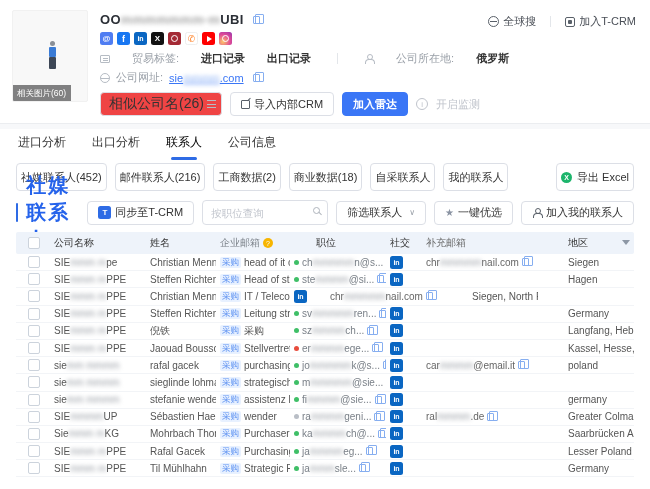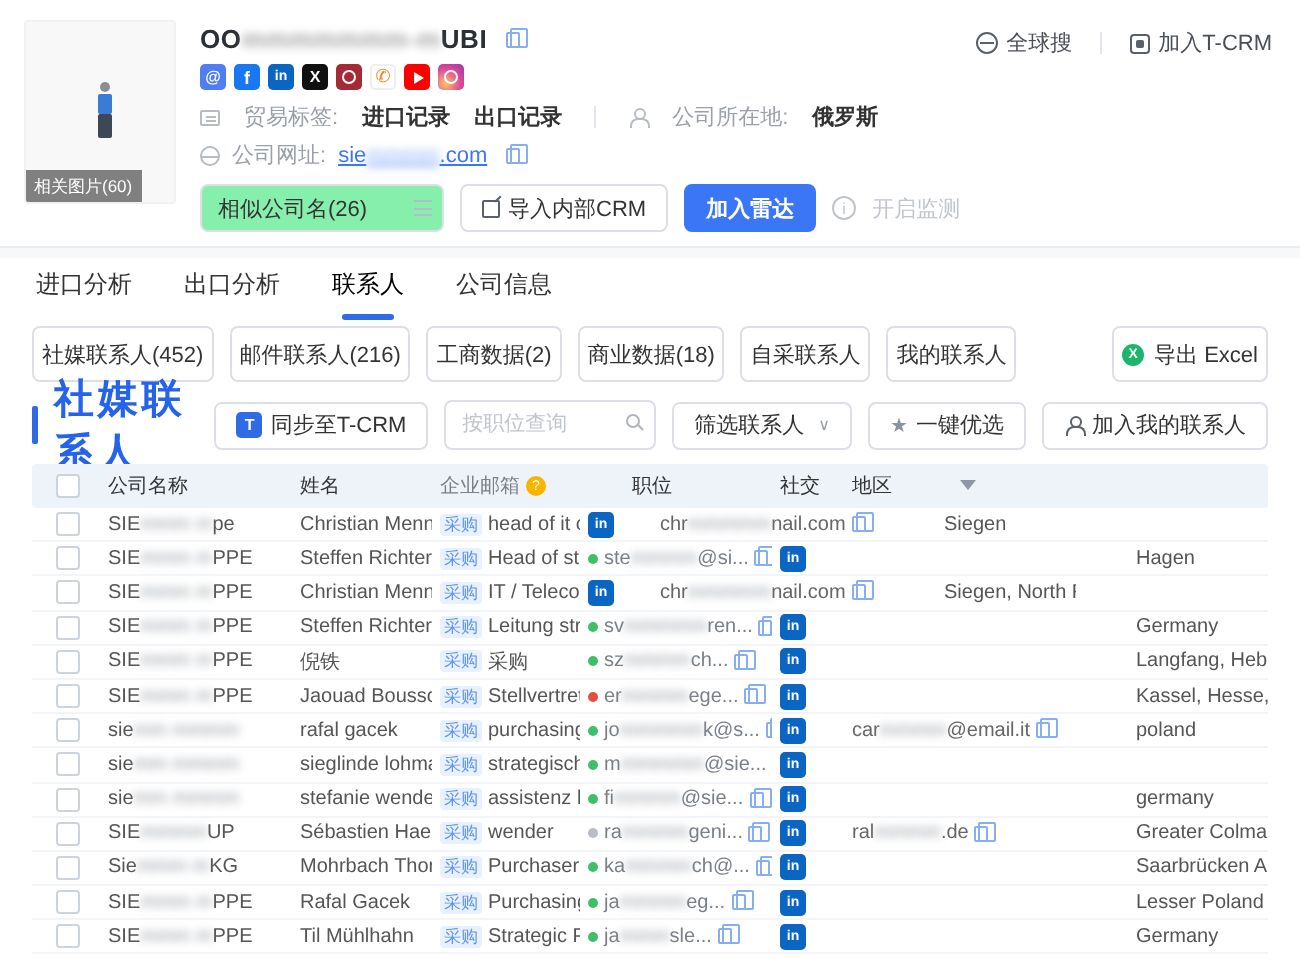--- a/index.html
+++ b/index.html
@@ -25,21 +25,21 @@
   .s-ic{width:13px;height:13px;border-radius:2.5px;display:inline-flex;align-items:center;justify-content:center;color:#fff;font-size:7.5px;font-weight:bold;position:relative}
   .s-web{background:#4f7df2}.s-web::after{content:"@";font-size:8px}
   .s-fb{background:#1877f2}.s-fb::after{content:"f";font-size:9px}
   .s-in{background:#0a66c2}.s-in::after{content:"in";font-size:7px}
   .s-x{background:#111}.s-x::after{content:"X";font-size:8px}
   .s-pin{background:#a42a35}.s-pin::after{content:"";width:5px;height:5px;border:1.2px solid #fff;border-radius:50%}
   .s-ph{background:#fff;border:1px solid #eee}.s-ph::after{content:"✆";color:#ff7a1a;font-size:9px}
   .s-yt{background:#ff0000}.s-yt::after{content:"";width:0;height:0;border-left:5px solid #fff;border-top:3px solid transparent;border-bottom:3px solid transparent;margin-left:1px}
   .s-ig{background:radial-gradient(circle at 30% 75%,#fdc468,#df4996 55%,#9134af)}.s-ig::after{content:"";width:5px;height:5px;border:1.2px solid #fff;border-radius:50%}
 
-  .meta-row{left:100px;top:51px;gap:12px;font-size:11px;color:#9aa0a8}
+  .meta-row{left:100px;top:51px;gap:22px;font-size:11px;color:#9aa0a8}
   .meta-row b{color:#333;font-weight:bold}
   .v-div{width:1px;height:11px;background:#e3e6ea;margin:0 4px}
   .web-row{left:100px;top:70px;gap:6px;font-size:11px;color:#9aa0a8}
   .web-link{color:#3a76f6;text-decoration:underline}
   .web-link .blur{color:#8fb3f5}
 
   .ic-tag{width:10px;height:8px;border:1px solid #b6bcc4;border-radius:1px;position:relative}
   .ic-tag::after{content:"";position:absolute;left:2px;top:2px;width:5px;height:1px;background:#b6bcc4;box-shadow:0 2px 0 #b6bcc4}
   .ic-globe{width:10px;height:10px;border:1px solid #b6bcc4;border-radius:50%;position:relative}
   .ic-globe::after{content:"";position:absolute;left:0;right:0;top:4px;height:1px;background:#b6bcc4}
@@ -48,21 +48,21 @@
   .ic-person-g::after{content:"";position:absolute;bottom:0;left:1px;width:8px;height:4px;border:1px solid #b6bcc4;border-bottom:none;border-radius:4px 4px 0 0}
 
   .top-right{right:14px;top:14px;gap:10px;font-size:11px;color:#4a4f57}
   .tr-item{display:flex;align-items:center;gap:4px;cursor:pointer}
   .ic-globe2{width:11px;height:11px;border:1.2px solid #596069;border-radius:50%;position:relative}
   .ic-globe2::after{content:"";position:absolute;left:1px;right:1px;top:4px;height:1px;background:#596069}
   .ic-sq{width:10px;height:10px;border:1.2px solid #596069;border-radius:2px;position:relative}
   .ic-sq::after{content:"";position:absolute;left:2px;top:2px;width:4px;height:4px;background:#596069;border-radius:1px}
 
   .action-row{left:100px;top:92px;gap:8px}
-  .sim-input{width:122px;height:24px;border:1px solid #dcdfe6;border-radius:4px;font-size:11px;color:#333;padding:0 18px 0 8px;font-family:inherit;outline:none;background:#86efac}
+  .sim-input{width:122px;height:24px;border:1px solid #dcdfe6;border-radius:4px;font-size:14px;color:#333;padding:0 18px 0 8px;font-family:inherit;outline:none;background:#ef4444}
   .sim-wrap{position:relative}
   .ic-list{position:absolute;right:6px;top:8px;width:9px;height:8px;border-top:1px solid #b6bcc4;border-bottom:1px solid #b6bcc4}
   .ic-list::after{content:"";position:absolute;left:0;right:0;top:3px;height:1px;background:#b6bcc4}
   .btn{height:24px;border:1px solid #dcdfe6;border-radius:4px;background:#fff;font-size:11px;color:#333;display:inline-flex;align-items:center;gap:4px;padding:0 10px;cursor:pointer;white-space:nowrap}
   .btn-primary{background:#3a76f6;border-color:#3a76f6;color:#fff;font-weight:bold}
   .ic-import{width:9px;height:9px;border:1px solid #596069;border-radius:1px;position:relative}
   .ic-import::after{content:"";position:absolute;right:-2px;top:-2px;width:4px;height:1px;background:#596069;transform:rotate(-45deg)}
   .ic-info{width:12px;height:12px;border:1px solid #c0c4cc;border-radius:50%;color:#c0c4cc;font-size:8px;display:inline-flex;align-items:center;justify-content:center}
   .monitor{color:#c0c4cc;font-size:11px}
 
@@ -82,21 +82,21 @@
   .caret{font-size:8px;color:#9aa0a8;margin-left:3px}
 
   
   .section-row{left:16px;top:199px;width:618px;height:27px}
   .sec-bar{width:4px;height:19px;background:#2e6be5;border-radius:1px;margin-right:8px}
   .sec-title{font-size:20px;font-weight:bold;color:#2563eb;letter-spacing:2px}
   .sec-ctrls{margin-left:auto;display:flex;align-items:center;gap:8px}
   .ic-tcrm{width:13px;height:13px;background:#2e6be5;border-radius:2.5px;color:#fff;font-size:8px;font-weight:bold;display:inline-flex;align-items:center;justify-content:center}
   .ic-tcrm::after{content:"T"}
   .search-wrap{position:relative}
-  .search-input{width:106px;height:25px;border:1px solid #dcdfe6;border-radius:4px;font-size:10.5px;padding:0 20px 0 8px;outline:none;font-family:Liberation Serif, serif;color:#333}
+  .search-input{width:126px;height:25px;border:1px solid #dcdfe6;border-radius:4px;font-size:10.5px;padding:0 20px 0 8px;outline:none;font-family:Liberation Sans, sans-serif;color:#333}
   .search-input::placeholder{color:#c0c4cc}
   .ic-search{position:absolute;right:8px;top:7px;width:7px;height:7px;border:1.4px solid #b0b5bd;border-radius:50%}
   .ic-search::after{content:"";position:absolute;width:4px;height:1.4px;background:#b0b5bd;transform:rotate(45deg);right:-3px;bottom:-1px}
   .ic-star{color:#8a93a2;font-size:10px}
   .ic-person{position:relative;width:10px;height:10px}
   .ic-person::before{content:"";position:absolute;top:0;left:3px;width:4px;height:4px;border-radius:50%;border:1px solid #596069}
   .ic-person::after{content:"";position:absolute;bottom:0;left:1px;width:8px;height:4px;border:1px solid #596069;border-bottom:none;border-radius:4px 4px 0 0}
 
   
   .table{left:16px;top:232px;width:618px}
@@ -253,40 +253,47 @@
         <span class="chk"></span>
       </span>
     <span class="cell c-company">公司名称</span>
     <span class="cell c-name">姓名</span>
     <span class="cell c-email">
         <span>企业邮箱</span>
         <span class="badge-orange"></span>
       </span>
     <span class="cell c-pos">职位</span>
     <span class="cell c-social">社交</span>
+    <span class="cell c-supp">补充邮箱</span>
     <span class="cell c-region">
         <span>地区</span>
         <span class="ic-funnel"></span>
       </span>
   </div>
   <div>
       <div class="t-row">
         <span class="cell c-check">
           <span class="chk"></span>
         </span>
         <span class="cell c-company">
           <span>SIE</span>
           <span class="blur-lite">mmm m</span>
           <span>pe</span>
         </span>
         <span class="cell c-name">Christian Menn</span>
         <span class="cell c-pos">
           <span class="tag">采购</span>
           <span class="ellip">head of it cli...</span>
         </span>
+        <span class="cell c-email">
+          <span class="dot green"></span>
+          <span>ch</span>
+          <span class="blur-lite">mmmmm</span>
+          <span>n@s...</span>
+        </span>
         <span class="cell c-social">
           <span class="in-badge">in</span>
         </span>
         <span class="cell c-supp">
           <span>chr</span>
           <span class="blur-lite">mmmmm</span>
           <span>nail.com</span>
           <span class="ic-copy"></span>
         </span>
         <span class="cell c-region">Siegen</span>

